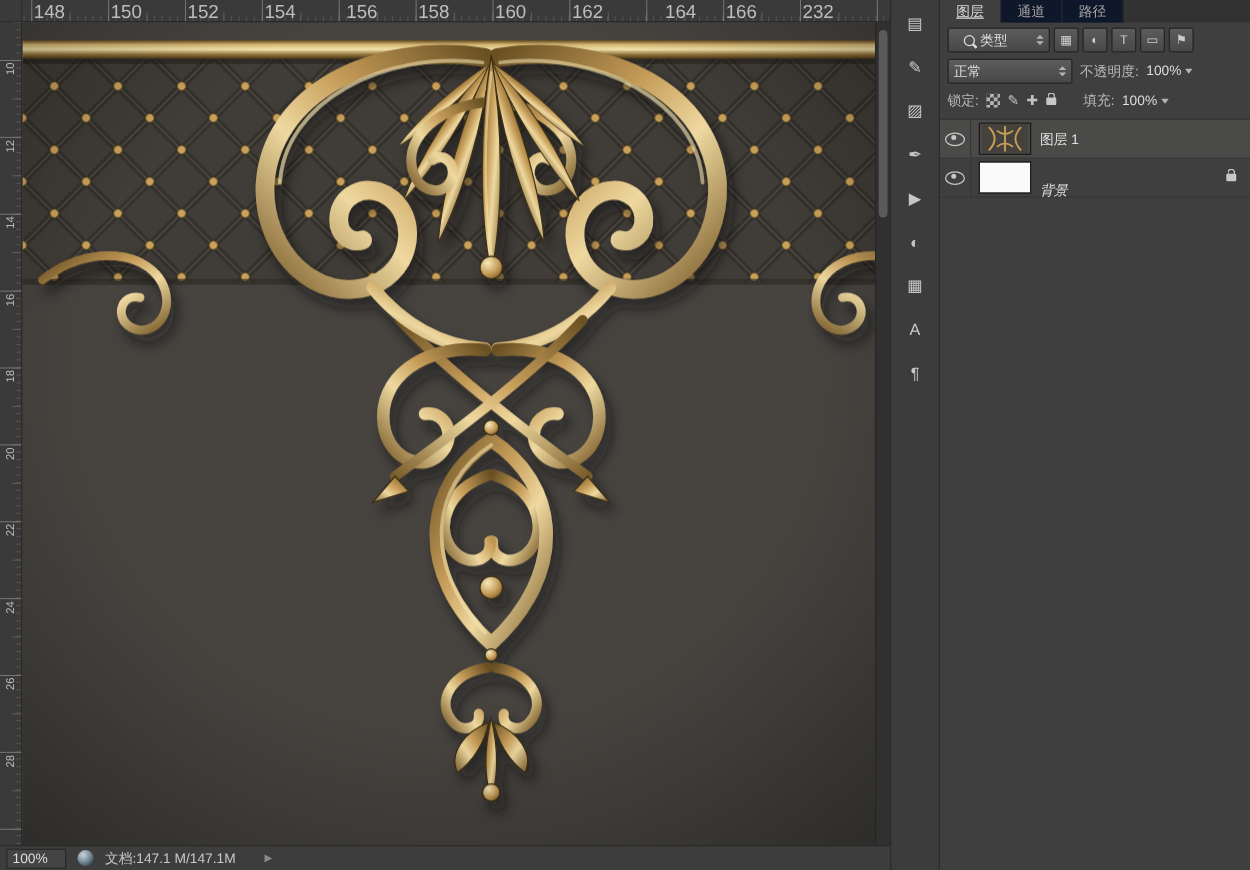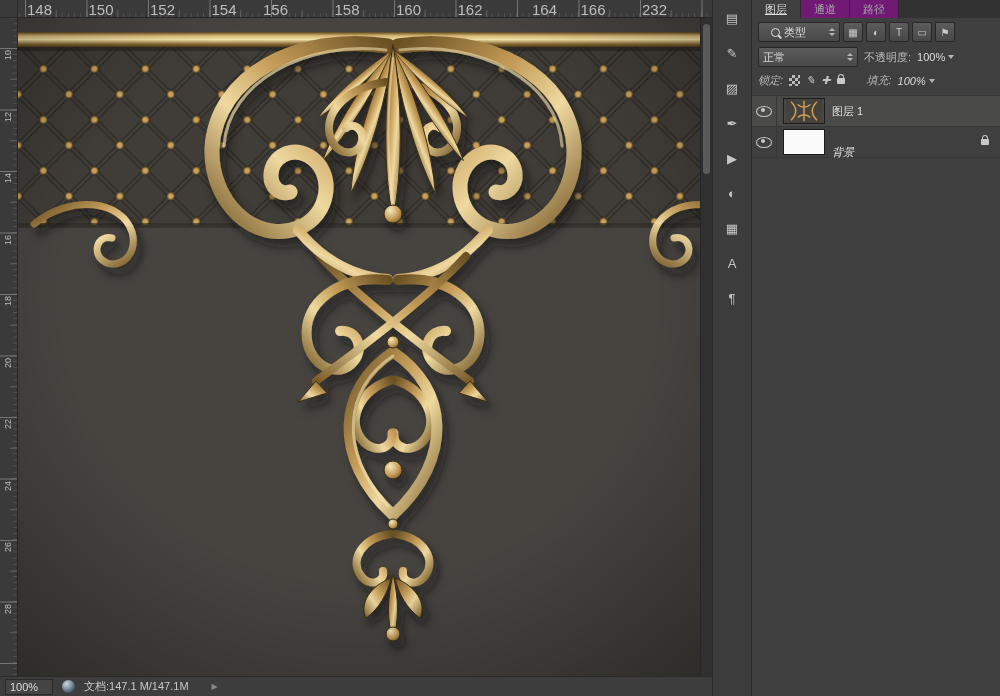--- a/index.html
+++ b/index.html
@@ -55,31 +55,31 @@
   
   .tool-dock{position:absolute;left:712px;top:0;width:40px;height:696px;background:#3c3c3c;
     border-left:1px solid #2b2b2b;border-right:1px solid #2b2b2b;box-sizing:border-box;
     display:flex;flex-direction:column;align-items:center;padding-top:8px;gap:15px;}
   .dock-icon{width:24px;height:20px;display:flex;align-items:center;justify-content:center;
     color:#c6c6c6;font-size:13px;cursor:pointer;}
 
   
   .panel{position:absolute;left:752px;top:0;width:248px;height:696px;background:#3f3f3f;box-sizing:border-box;}
   .panel-tabs{height:18px;background:#323232;display:flex;align-items:stretch;}
-  .tab{padding:2px 13px 1px;font-size:11px;color:#a6a6a6;background:#701a75;border-right:1px solid #2b2b2b;display:flex;align-items:center;}
+  .tab{padding:2px 13px 1px;font-size:11px;color:#a6a6a6;background:#0f172a;border-right:1px solid #2b2b2b;display:flex;align-items:center;}
   .tab.active{background:#3f3f3f;color:#ddd;text-decoration:underline;}
   .ps-select{display:flex;align-items:center;height:20px;background:linear-gradient(#5c5c5c,#484848);
     border:1px solid #272727;border-radius:2px;padding:0 4px;color:#ddd;font-size:11px;box-sizing:border-box;gap:4px;}
   .ps-btn{width:20px;height:20px;background:linear-gradient(#5c5c5c,#484848);border:1px solid #272727;
     border-radius:2px;color:#ccc;font-size:10px;display:flex;align-items:center;justify-content:center;box-sizing:border-box;flex:none;}
   .filter-row{display:flex;align-items:center;gap:3px;padding:4px 6px;height:28px;box-sizing:border-box;}
   .type-select{width:82px;padding-left:12px;}
   .blend-row{display:flex;align-items:center;gap:6px;padding:1px 6px 4px;}
   .blend-select{width:100px;}
-  .lock-row{display:flex;align-items:center;gap:6px;padding:2px 6px 7px;border-bottom:1px solid #353535;font-style:italic;}
+  .lock-row{display:flex;align-items:center;gap:6px;padding:2px 6px 7px;border-bottom:1px solid #353535;}
   .lbl{font-size:11px;color:#b9b9b9;white-space:nowrap;}
   .val{display:inline-flex;align-items:center;gap:3px;color:#ddd;font-size:11px;cursor:pointer;}
   .spin{display:flex;flex-direction:column;gap:2px;margin-left:auto;}
   .t-up{width:0;height:0;border-left:3px solid transparent;border-right:3px solid transparent;border-bottom:3.5px solid #b5b5b5;}
   .t-dn{width:0;height:0;border-left:3px solid transparent;border-right:3px solid transparent;border-top:3.5px solid #b5b5b5;}
   .tri-dn{width:0;height:0;border-left:3.5px solid transparent;border-right:3.5px solid transparent;border-top:4px solid #b5b5b5;}
   .search-glyph{width:7px;height:7px;border:1.5px solid #ddd;border-radius:50%;position:relative;flex:none;}
   .search-glyph::after{content:"";position:absolute;width:4px;height:1.5px;background:#ddd;transform:rotate(45deg);right:-3px;bottom:-2px;}
   .icon-checker{width:11px;height:11px;flex:none;cursor:pointer;
     background-image:linear-gradient(45deg,#bbb 25%,transparent 25%,transparent 75%,#bbb 75%),
@@ -118,21 +118,21 @@
 <body>
 
 <div class="app">
 
   <div class="ruler-corner"></div>
   <div class="ruler-h">
       <span class="hlabel" style="left: 9px;">148</span>
       <span class="hlabel" style="left: 70.5px;">150</span>
       <span class="hlabel" style="left: 132px;">152</span>
       <span class="hlabel" style="left: 193.5px;">154</span>
-      <span class="hlabel" style="left: 245px; text-align: right;">156</span>
+      <span class="hlabel" style="left: 259px; text-align: right;">156</span>
       <span class="hlabel" style="left: 316.5px;">158</span>
       <span class="hlabel" style="left: 378px;">160</span>
       <span class="hlabel" style="left: 439.5px;">162</span>
       <span class="hlabel" style="left: 514px;">164</span>
       <span class="hlabel" style="left: 562.5px;">166</span>
       <span class="hlabel" style="left: 624px;">232</span>
     </div>
   <div class="ruler-v">
       <span class="vlabel" style="top: 32px;">10</span>
       <span class="vlabel" style="top: 93.5px;">12</span>

